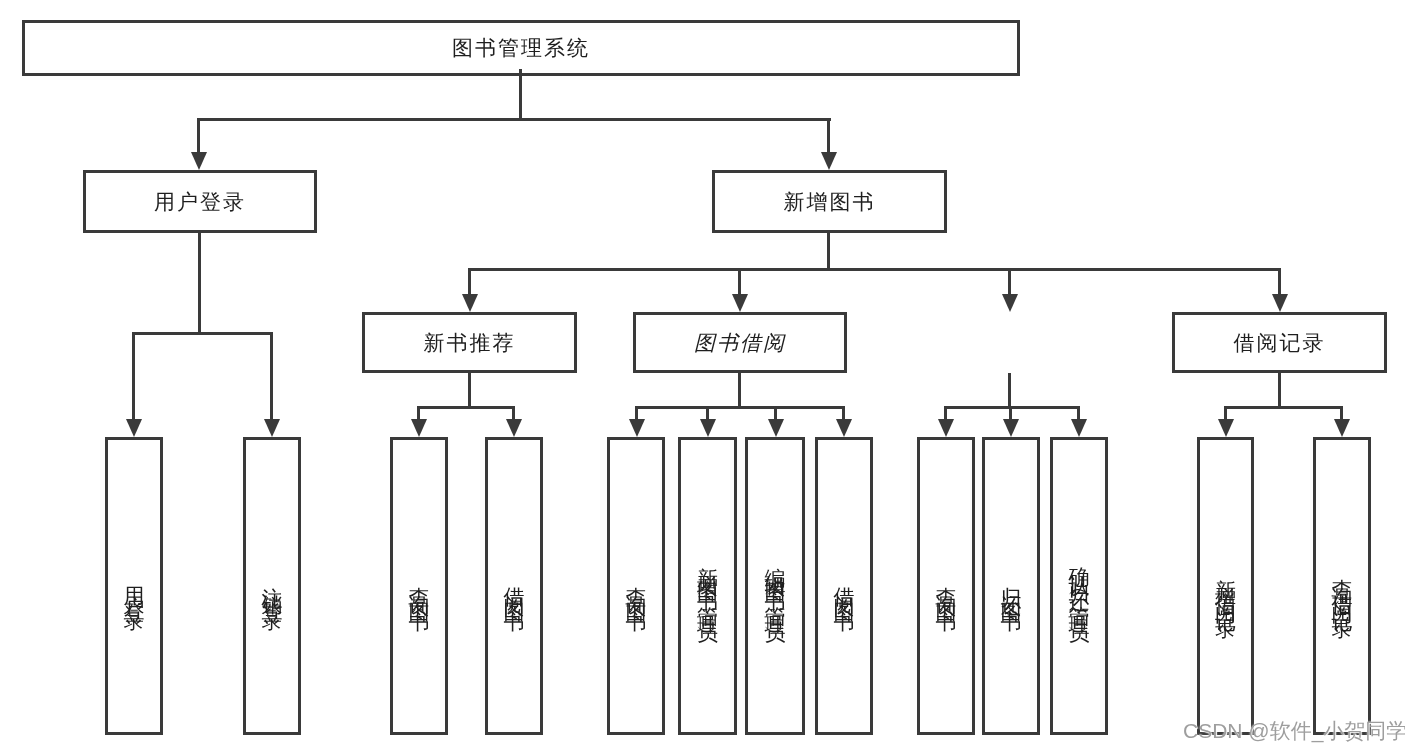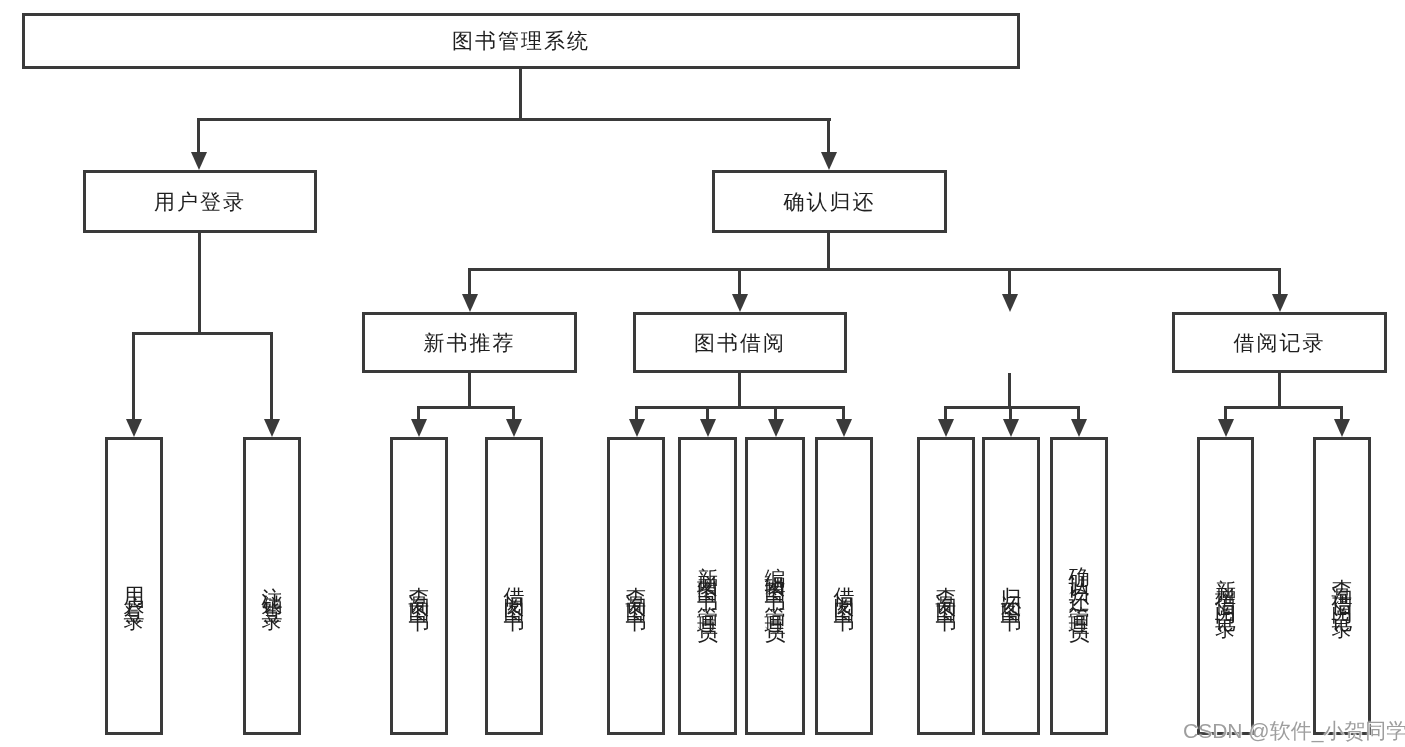--- a/index.html
+++ b/index.html
@@ -27,38 +27,38 @@
     position:absolute; left:1183px; top:717px; font-size:21px;
     color:#9e9e9e; text-shadow:0 0 2px #ffffff, 1px 1px 1px #ffffff;
     white-space:nowrap;
   }
 </style>
 </head>
 <body>
 
 <div id="canvas">
 
-  <div class="box" style="left:22px; top:13px; width:998px; height:56px;">
+  <div class="box" style="left:22px; top:20px; width:998px; height:56px;">
     <span class="hlabel">图书管理系统</span>
   </div>
 
   <div>
     <div class="vline" style="left:519px; top:69px;  height:52px;"></div>
     <div class="hline" style="left:197px; top:118px; width:634px;"></div>
     <div class="vline" style="left:197px; top:118px; height:36px;"></div>
     <div class="arrow" style="left:191px; top:152px;"></div>
     <div class="vline" style="left:827px; top:118px; height:36px;"></div>
     <div class="arrow" style="left:821px; top:152px;"></div>
   </div>
 
   <div class="box" style="left:83px; top:170px; width:234px; height:63px;">
     <span class="hlabel">用户登录</span>
   </div>
   <div class="box" style="left:712px; top:170px; width:235px; height:63px;">
-    <span class="hlabel">确认归还</span>
+    <span class="hlabel">新增图书</span>
   </div>
 
   <div>
     <div class="vline" style="left:198px; top:233px; height:102px;"></div>
     <div class="hline" style="left:132px; top:332px; width:141px;"></div>
     <div class="vline" style="left:132px; top:332px; height:89px;"></div>
     <div class="arrow" style="left:126px; top:419px;"></div>
     <div class="vline" style="left:270px; top:332px; height:89px;"></div>
     <div class="arrow" style="left:264px; top:419px;"></div>
   </div>
@@ -72,21 +72,21 @@
     <div class="arrow" style="left:732px;  top:294px;"></div>
     <div class="vline" style="left:1008px; top:268px; height:28px;"></div>
     <div class="arrow" style="left:1002px; top:294px;"></div>
     <div class="vline" style="left:1278px; top:268px; height:28px;"></div>
     <div class="arrow" style="left:1272px; top:294px;"></div>
   </div>
 
   <div class="box" style="left:362px; top:312px; width:215px; height:61px;">
     <span class="hlabel">新书推荐</span>
   </div>
-  <div class="box" style="left:633px; top:312px; width:214px; height:61px;">
+  <div class="box" style="left:633px; top:312px; width:214px; height:61px;font-style:italic;">
     <span class="hlabel">图书借阅</span>
   </div>
   <div class="box" style="left:1172px; top:312px; width:215px; height:61px;">
     <span class="hlabel">借阅记录</span>
   </div>
 
   <div>
     <div class="vline" style="left:468px; top:373px; height:36px;"></div>
     <div class="hline" style="left:417px; top:406px; width:98px;"></div>
     <div class="vline" style="left:417px; top:406px; height:15px;"></div>

